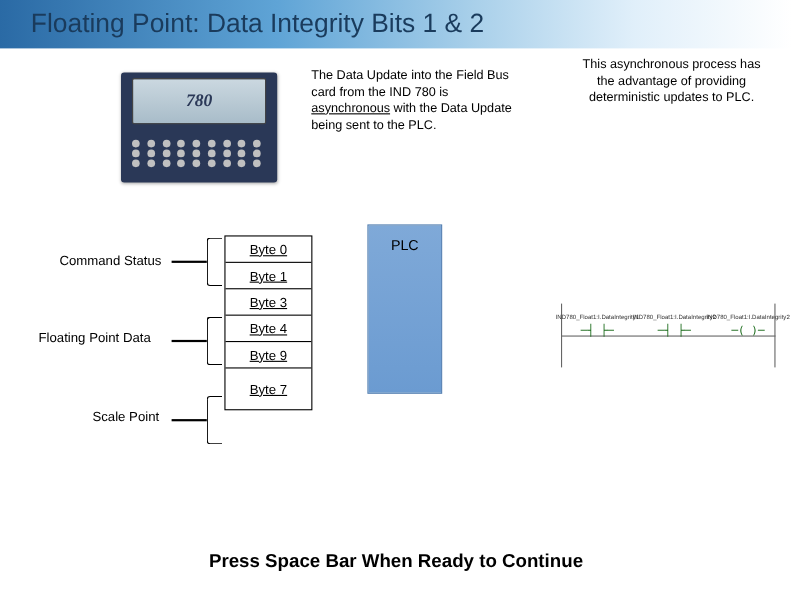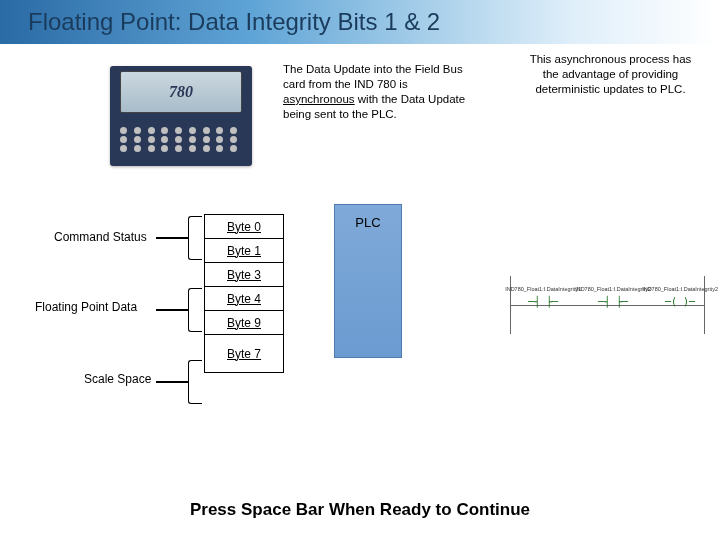--- a/index.html
+++ b/index.html
@@ -84,21 +84,21 @@
   </div>
 
   <div class="para1">
     <span>The Data Update into the Field Bus card from the IND 780 is </span><span class="ul">asynchronous</span><span> with the Data Update being sent to the PLC.</span>
   </div>
 
   <div class="para2">This asynchronous process has the advantage of providing deterministic updates to PLC.</div>
 
   <div class="label cmd">Command Status</div>
   <div class="label fp">Floating Point Data</div>
-  <div class="label sc">Scale Space</div>
+  <div class="label sc">Scale Point</div>
 
   <div class="hline cmd"></div>
   <div class="hline fp"></div>
   <div class="hline sc"></div>
   <div class="bracket cmd"></div>
   <div class="bracket fp"></div>
   <div class="bracket sc"></div>
 
   <div class="byte-table">
     <div class="byte-row">Byte 0</div>

